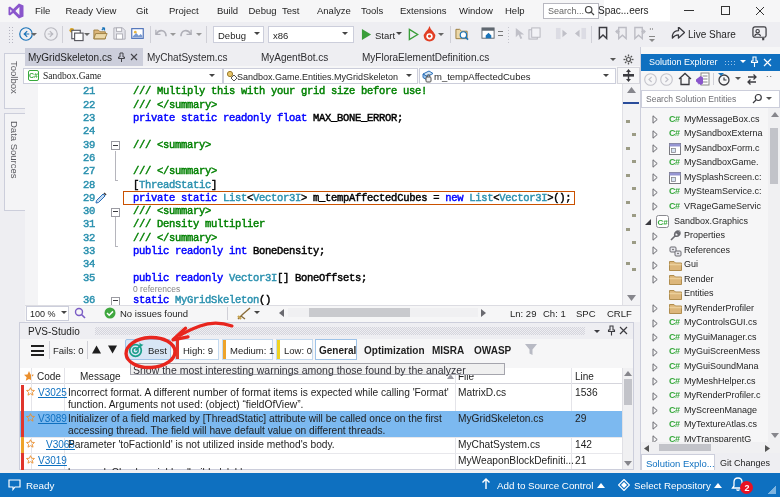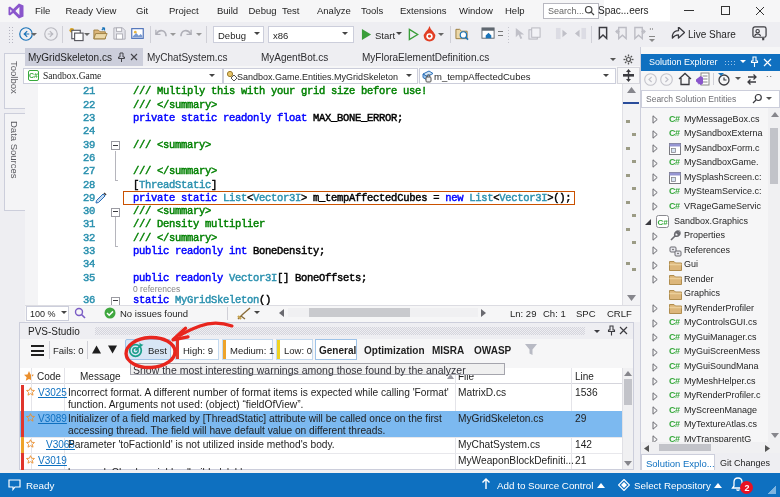--- a/index.html
+++ b/index.html
@@ -566,21 +566,21 @@
       </svg>
 <svg class="abs" style="left:28px;top:166.2px;" width="13" height="11" viewBox="0 0 13 11">
         <path d="M0.5 1.5 L5 1.5 L6.5 3 L12.5 3 L12.5 10.5 L0.5 10.5 Z" fill="#dcb67a" stroke="#b08d4e"></path>
         <path d="M0.5 4.5 L12.5 4.5" stroke="#eccf9a" stroke-width="1.6"></path>
       </svg>
 <div class="abs" style="left:43px;top:165.7px;font-size:9px;color:#1e1e1e;white-space:pre;">Render</div>
 <svg class="abs" style="left:28px;top:180.7px;" width="13" height="11" viewBox="0 0 13 11">
         <path d="M0.5 1.5 L5 1.5 L6.5 3 L12.5 3 L12.5 10.5 L0.5 10.5 Z" fill="#dcb67a" stroke="#b08d4e"></path>
         <path d="M0.5 4.5 L12.5 4.5" stroke="#eccf9a" stroke-width="1.6"></path>
       </svg>
-<div class="abs" style="left:43px;top:180.2px;font-size:9px;color:#1e1e1e;white-space:pre;">Graphics</div>
+<div class="abs" style="left:43px;top:180.2px;font-size:9px;color:#1e1e1e;white-space:pre;">Entities</div>
 <svg class="abs" style="left:11px;top:196.3px;" width="6" height="9" viewBox="0 0 6 9">
         <path d="M1 0.8 L5.2 4.5 L1 8.2 Z" fill="none" stroke="#6a6a70" stroke-width="1"></path>
       </svg>
 <svg class="abs" style="left:28px;top:195.3px;" width="13" height="11" viewBox="0 0 13 11">
         <path d="M0.5 1.5 L5 1.5 L6.5 3 L12.5 3 L12.5 10.5 L0.5 10.5 Z" fill="#dcb67a" stroke="#b08d4e"></path>
         <path d="M0.5 4.5 L12.5 4.5" stroke="#eccf9a" stroke-width="1.6"></path>
       </svg>
 <div class="abs" style="left:43px;top:194.8px;font-size:9px;color:#1e1e1e;white-space:pre;">MyRenderProfiler</div>
 <svg class="abs" style="left:11px;top:210.8px;" width="6" height="9" viewBox="0 0 6 9">
         <path d="M1 0.8 L5.2 4.5 L1 8.2 Z" fill="none" stroke="#6a6a70" stroke-width="1"></path>

